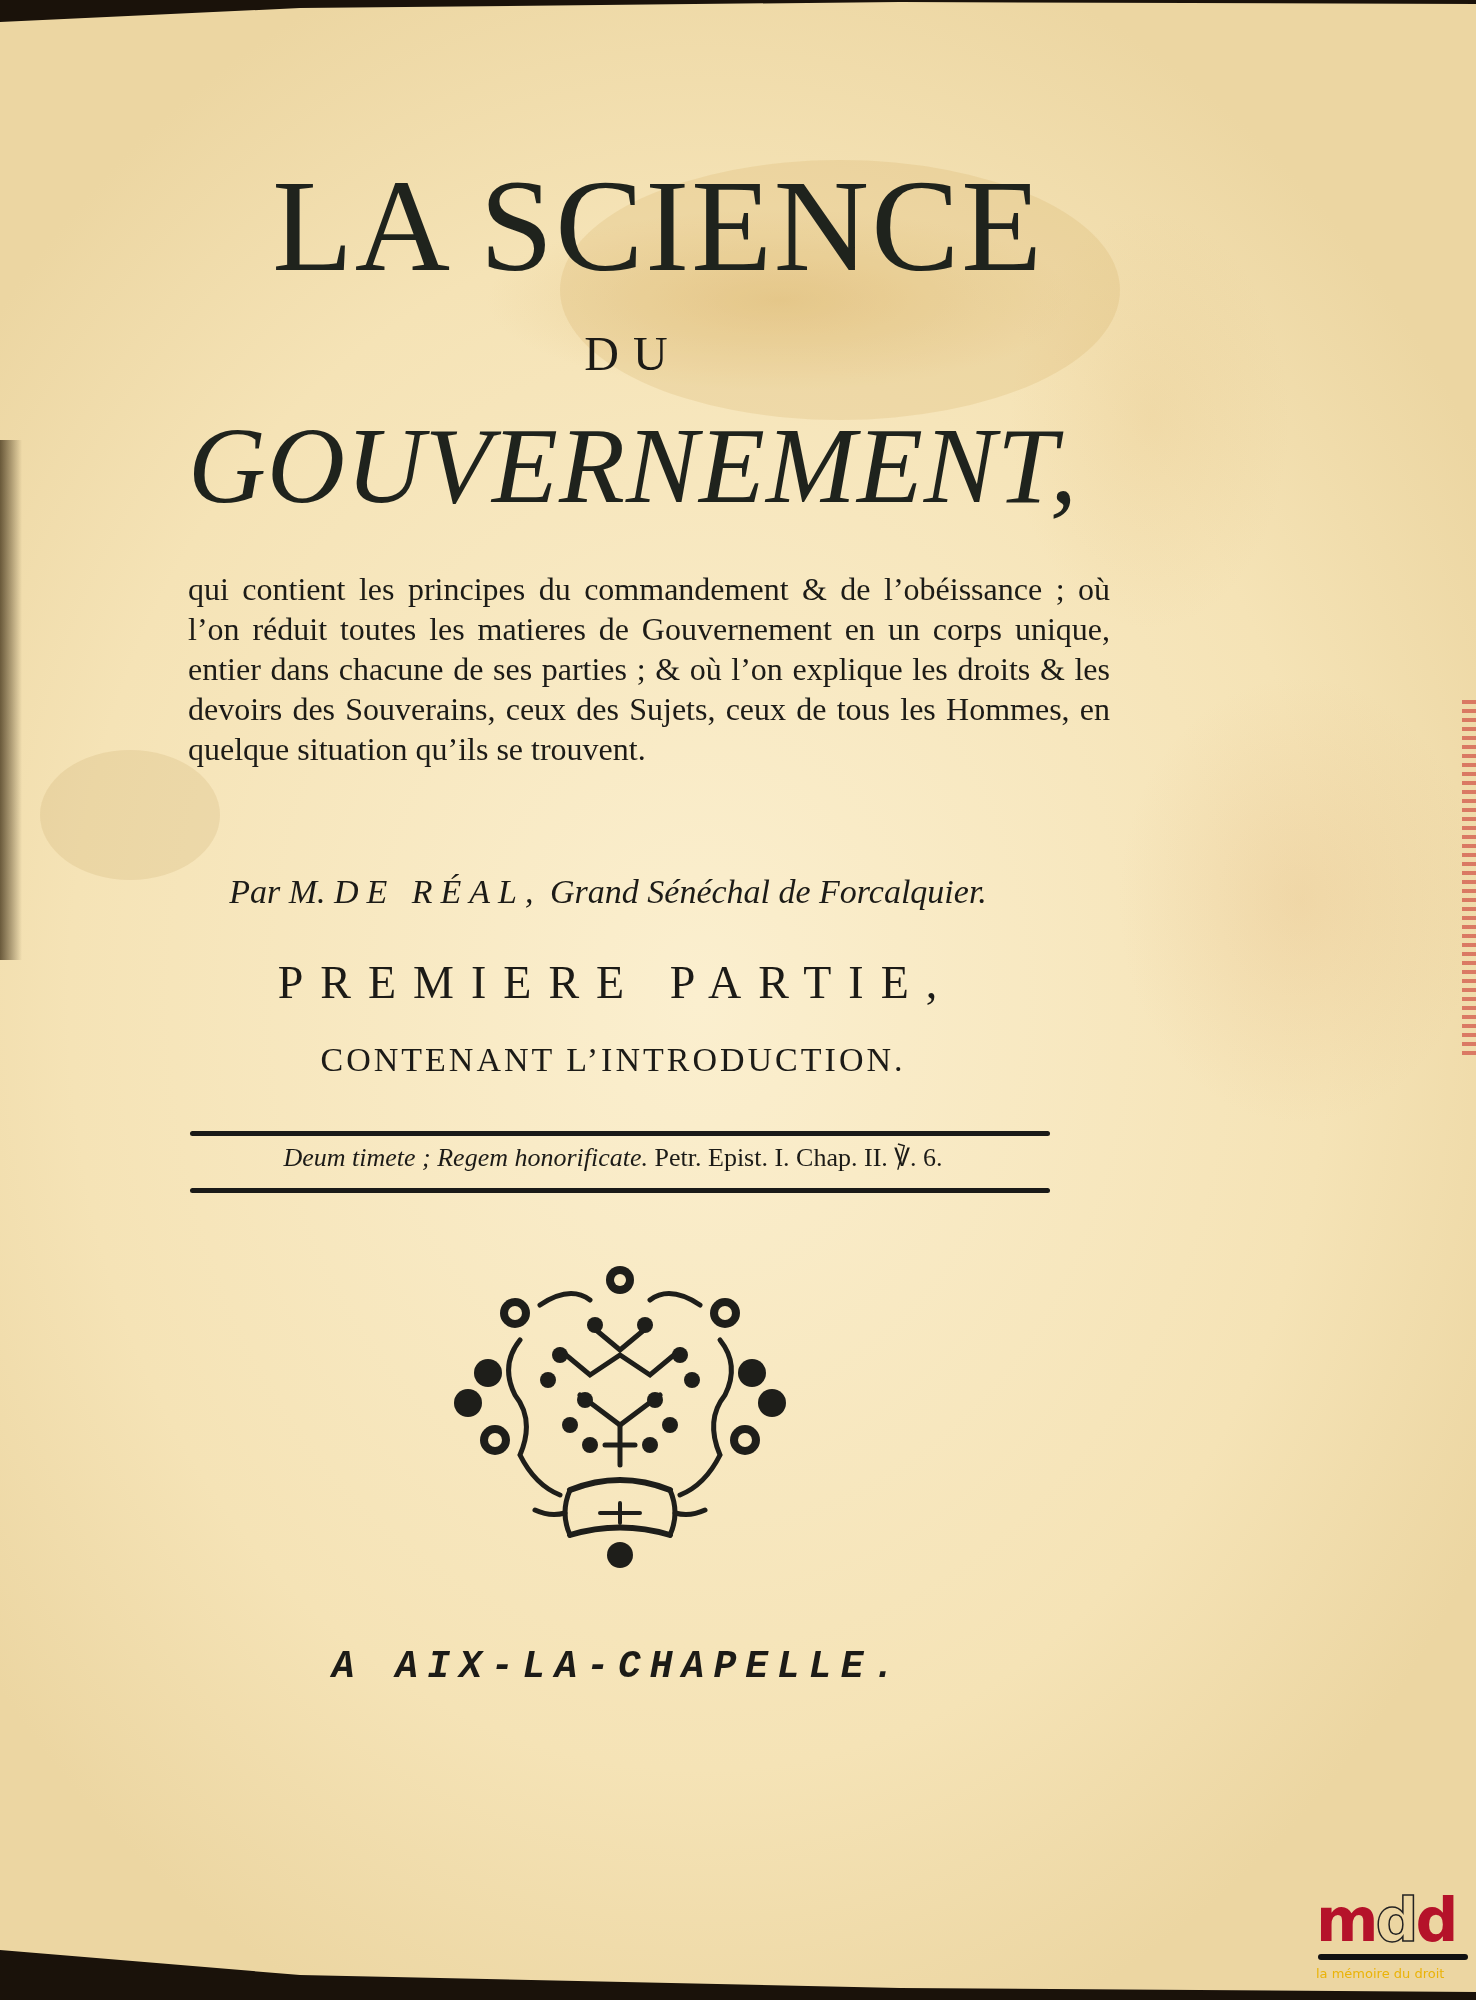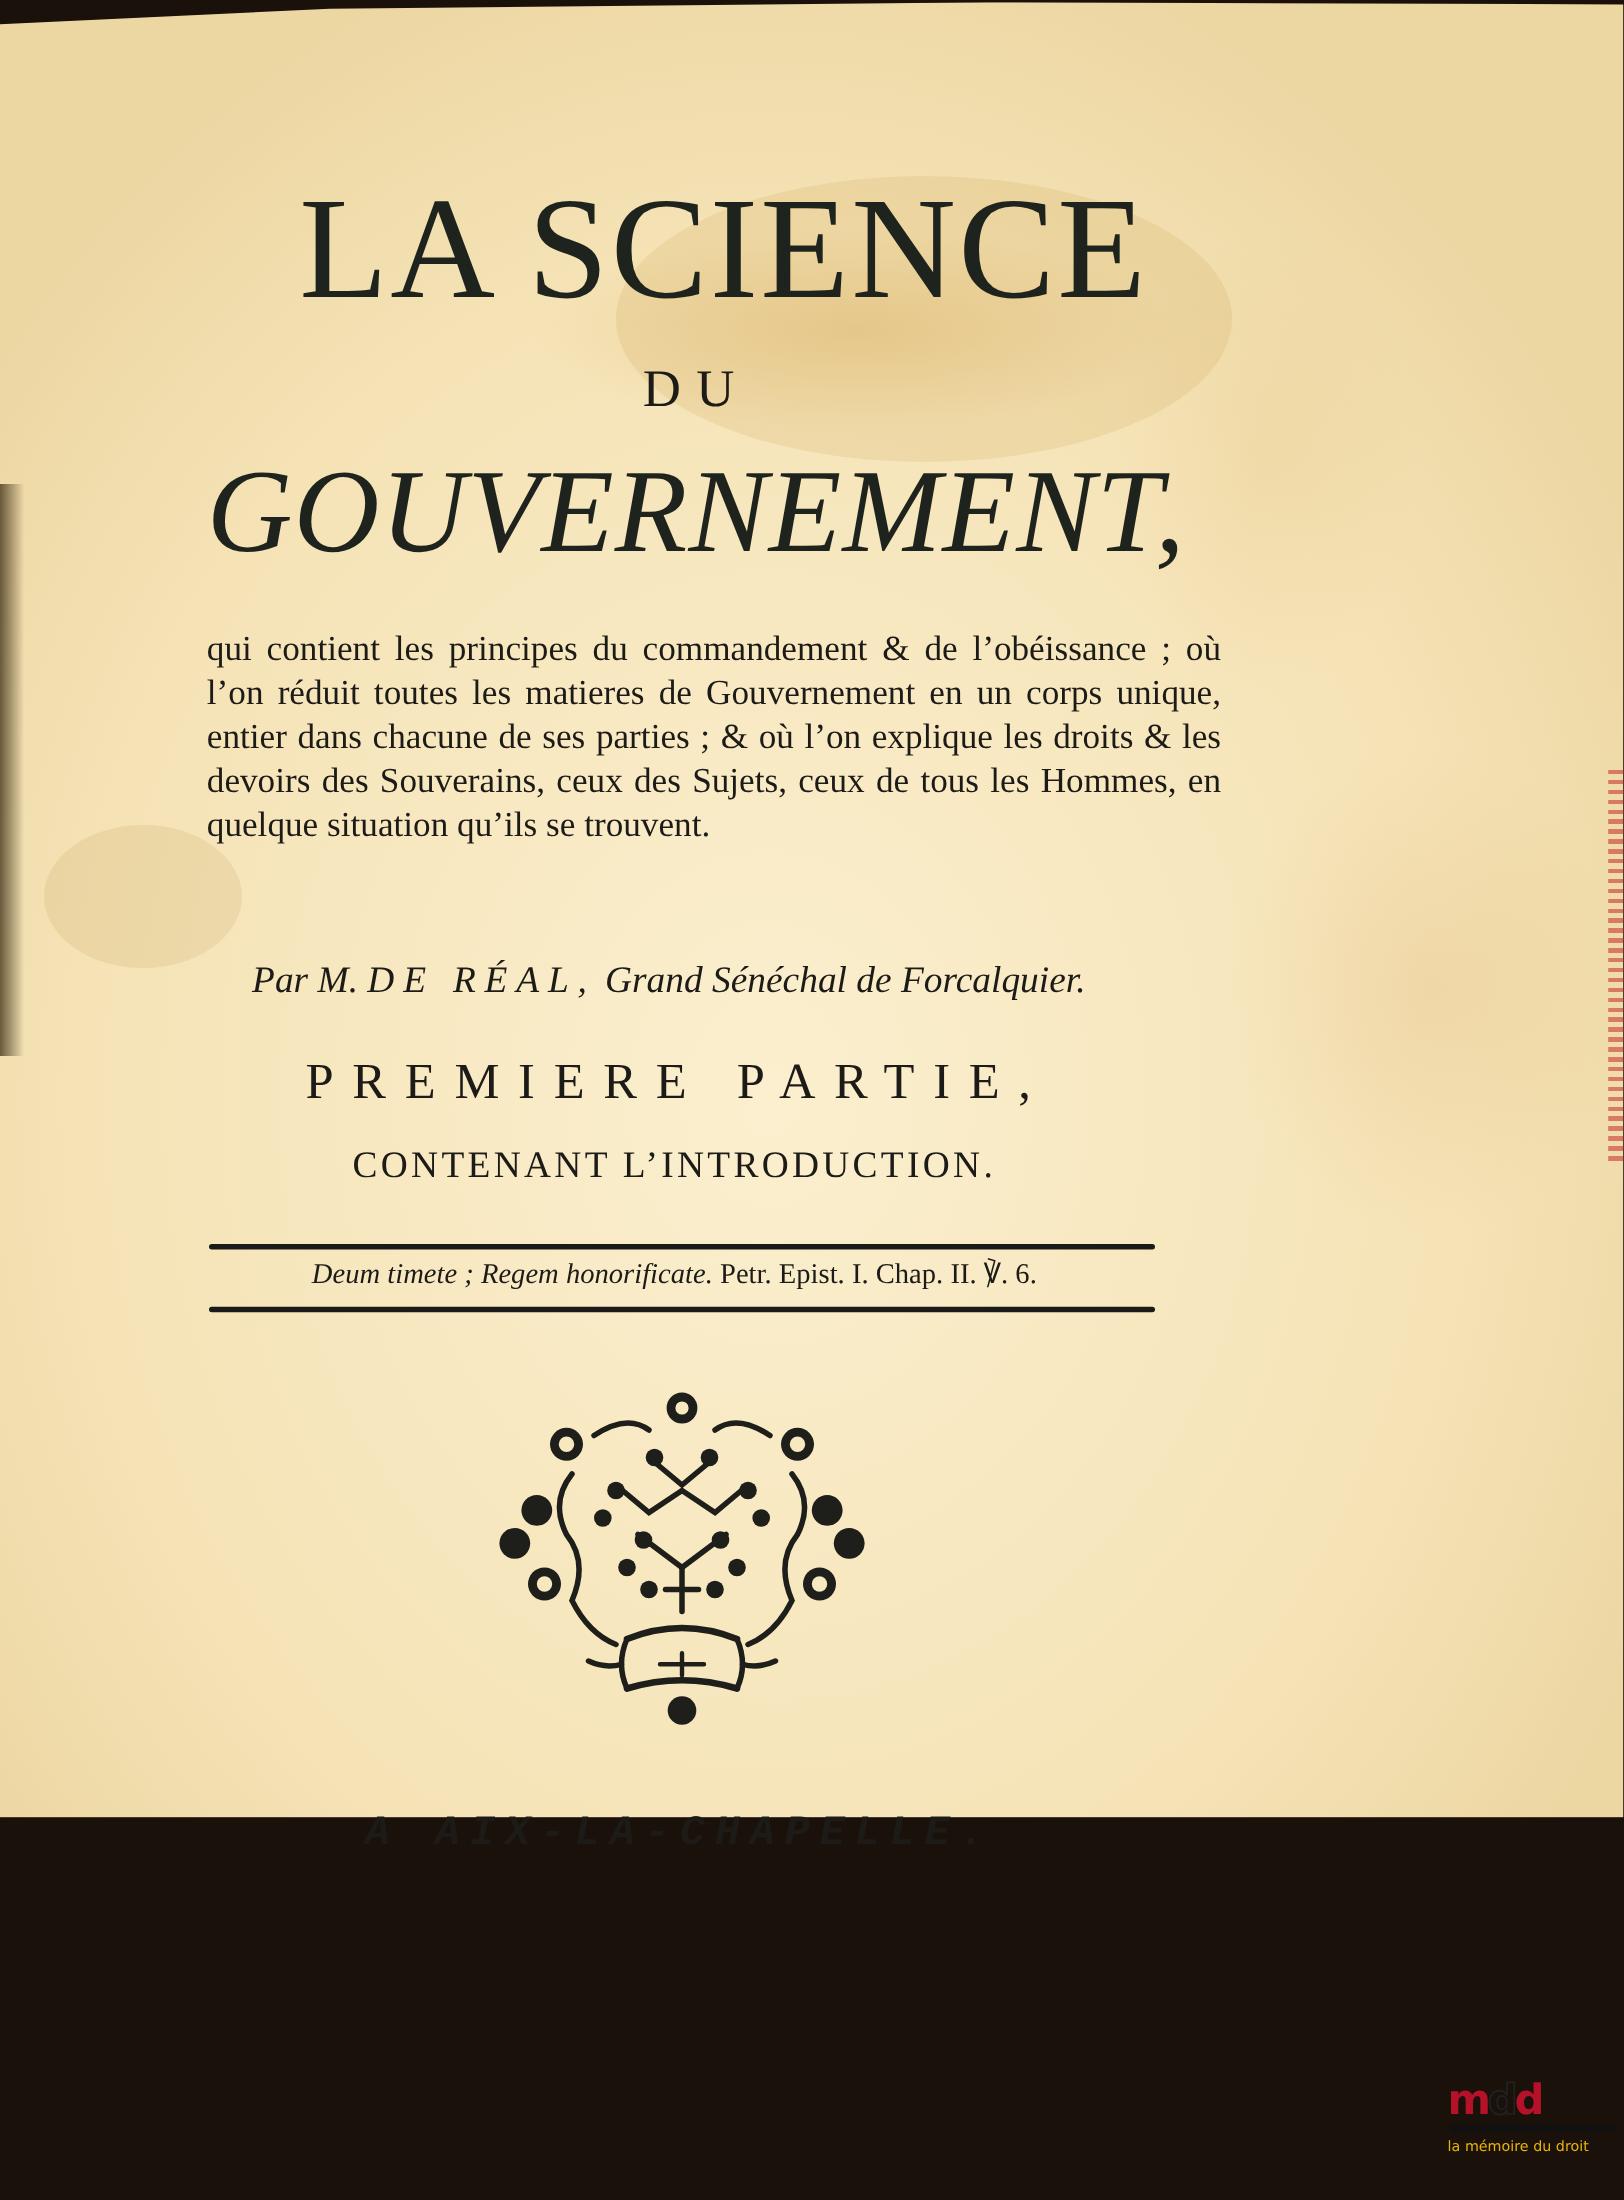--- a/index.html
+++ b/index.html
@@ -3,21 +3,21 @@
 <meta charset="utf-8">
 <style>
   html, body { margin:0; padding:0; }
   body {
     width:1476px; height:2000px; position:relative; overflow:hidden;
     background:#1a120a;
     font-family:"Liberation Serif", "DejaVu Serif", serif;
     color:#1c1b17;
   }
   .page {
-    position:absolute; left:0; top:0; width:1476px; height:1652px;
+    position:absolute; left:0; top:0; width:1476px; height:2000px;
     background:
       radial-gradient(ellipse 420px 130px at 780px 300px, rgba(214,170,90,0.35), rgba(214,170,90,0) 70%),
       radial-gradient(ellipse 260px 320px at 1300px 900px, rgba(220,170,110,0.22), rgba(0,0,0,0) 70%),
       radial-gradient(ellipse 200px 300px at 1150px 420px, rgba(220,180,110,0.18), rgba(0,0,0,0) 70%),
       radial-gradient(ellipse 900px 1100px at 700px 1000px, #fbefcf, #f5e3b6 70%, #ecd6a2 100%);
     clip-path: polygon(0 22px, 300px 8px, 900px 2px, 1476px 4px, 1476px 1992px, 900px 1988px, 300px 1975px, 0 1950px);
   }
   .gutter {
     position:absolute; left:0; top:440px; width:22px; height:520px;
     background:linear-gradient(90deg, rgba(60,45,20,0.75), rgba(60,45,20,0));
@@ -67,21 +67,21 @@
     top:1145px; left:-125px; font-size:26px; line-height:1;
   }
   .epigraph .latin { font-style:italic;text-align:right; }
   .vignette { position:absolute; left:440px; top:1255px; width:360px; height:320px; }
   .imprint {
     top:1645px; left:-120px; font-size:38px; font-style:italic; letter-spacing:9px;
     font-family:"Liberation Mono", "DejaVu Sans Mono", monospace; font-weight:bold;
   }
   .logo { position:absolute; left:1316px; top:1890px; width:160px; height:110px; }
   .logo .mark {
-    font-family:"DejaVu Sans", sans-serif; font-weight:bold; font-size:38px;
+    font-family:"DejaVu Sans", sans-serif; font-weight:bold; font-size:60px;
     line-height:1; color:#b5122a; letter-spacing:-3px;
   }
   .logo .mark .hollow { color:transparent; -webkit-text-stroke:1.5px #222; }
   .logo .bar { width:150px; height:6px; background:#111; border-radius:3px; margin:4px 0 6px 2px; }
   .logo .tag {
     font-family:"DejaVu Sans", sans-serif; font-size:13px; color:#eab308; white-space:nowrap;
   }
 </style>
 </head>
 <body>

